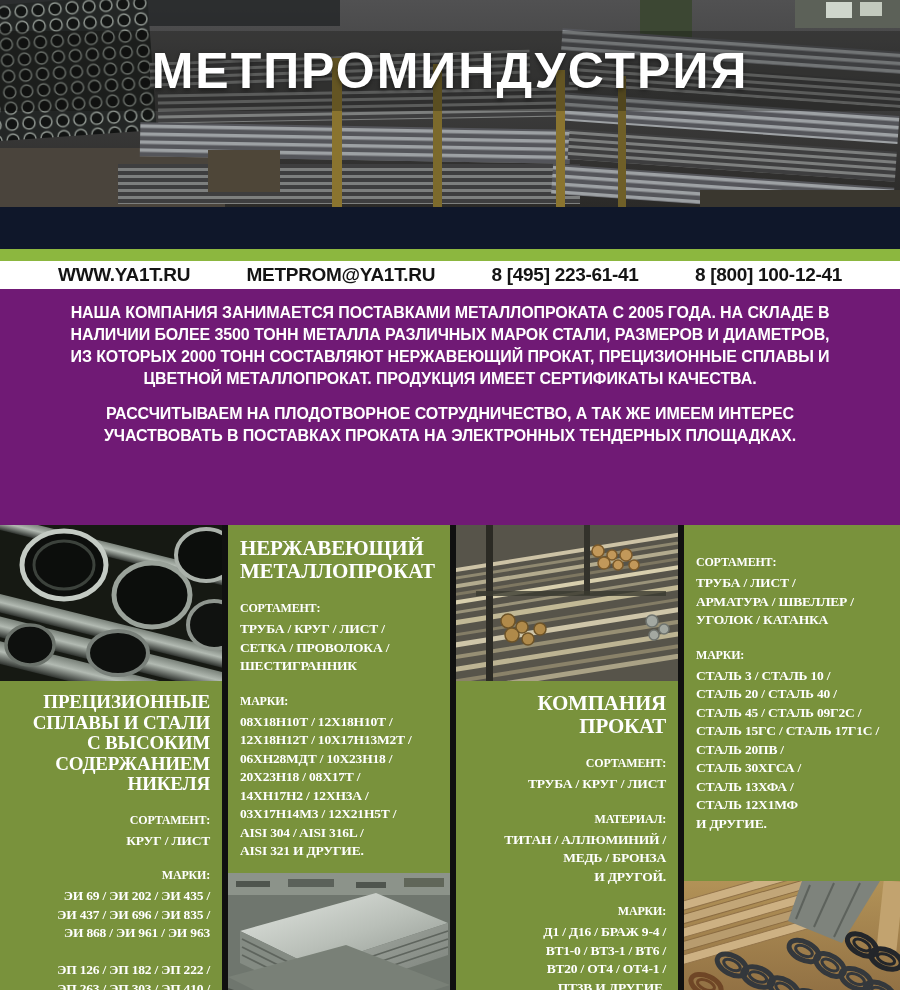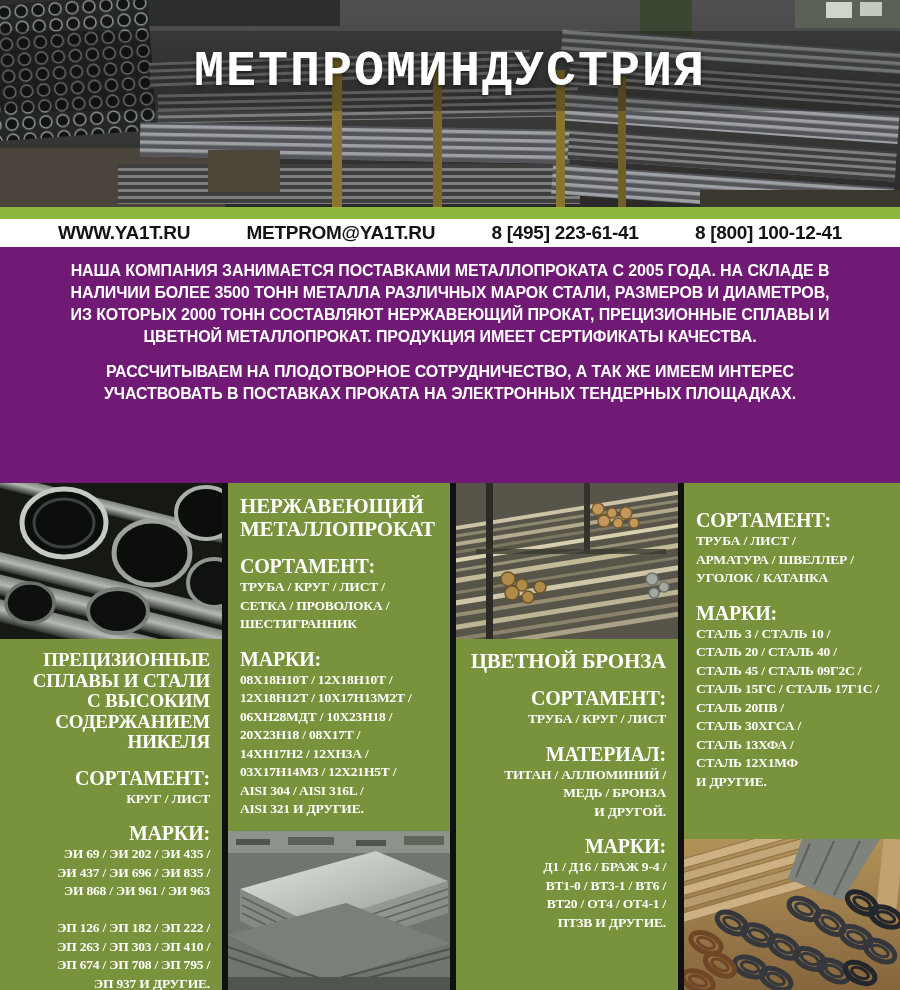--- a/index.html
+++ b/index.html
@@ -1,21 +1,21 @@
 <!DOCTYPE html>
 <html><head>
 <meta charset="utf-8">
 <style>
   * { box-sizing: border-box; }
   html,body { margin:0; padding:0; background:#ffffff; }
   body { font-family:"Liberation Sans","DejaVu Sans",sans-serif; }
   .page { position:relative; width:900px; height:990px; overflow:hidden; background:#79923C; }
 
   
-  .hero { position:relative; width:900px; height:207px; overflow:hidden; background:#0f172a;font-family:Liberation Mono, monospace; }
+  .hero { position:relative; width:900px; height:249px; overflow:hidden; background:#0f172a; }
   .hero svg { display:block; width:900px; height:207px; }
   .title-band { position:absolute; left:0; top:31px; width:100%; height:80px;
                 background:rgba(12,12,10,0.30); display:flex; align-items:center; justify-content:center; }
   .company-title { margin:0; color:#ffffff; font-weight:bold; font-size:50px; letter-spacing:2px;
                    text-shadow:0 2px 5px rgba(0,0,0,0.45); white-space:nowrap; }
 
   
   .green-stripe { height:12px; background:#8CB73F; }
   .contact-bar { height:28px; background:#ffffff; display:flex; align-items:center;
                  justify-content:space-between; padding:0 58px; }
@@ -35,21 +35,21 @@
   .pic svg { display:block; width:100%; height:100%; }
   .h156 { height:156px; } .h160 { height:160px; } .h152 { height:152px; }
   .t348 { height:348px; flex:none; } .t356 { height:356px; flex:none; }
   .txt { flex:1 1 auto; color:#ffffff; overflow:hidden;font-family:Liberation Serif, serif; }
   .txt.left  { padding:12px 6px 0 12px; text-align:left; }
   .txt.right { padding:11px 12px 0 8px; text-align:right; }
   .col-title { margin:0; font-weight:bold; font-size:21px; line-height:23px;
                letter-spacing:-0.2px; white-space:pre-line; }
   .col-title.small { font-size:19px; line-height:20.5px; }
   .sec { margin-top:15px; }
-  .label { margin:0; font-weight:bold; font-size:20px; line-height:20px; letter-spacing:-0.2px; }
+  .label { margin:0; font-weight:bold; font-size:12px; line-height:20px; letter-spacing:-0.2px; }
   .items { margin:2px 0 0; font-weight:bold; font-size:13.5px; line-height:18.5px;
            letter-spacing:-0.2px; white-space:pre-line; }
 </style>
 </head>
 <body>
 
 <div class="page">
 
   <header class="hero">
     <svg viewBox="0 0 900 207" preserveAspectRatio="none" aria-hidden="true">
@@ -275,21 +275,21 @@
               <circle cx="84" cy="104" r="6"></circle>
           </g>
           <g stroke="#6f746f" stroke-width="1.5" fill="#a3a8a1">
             <circle cx="196" cy="96" r="6"></circle>
               <circle cx="208" cy="104" r="5"></circle>
               <circle cx="198" cy="110" r="5"></circle>
           </g>
         </svg>
       </div>
       <div class="txt right">
-        <h2 class="col-title">ЦВЕТНОЙ БРОНЗА</h2>
+        <h2 class="col-title">КОМПАНИЯ ПРОКАТ</h2>
         <div class="sec">
           <h3 class="label">СОРТАМЕНТ:</h3>
           <p class="items">ТРУБА / КРУГ / ЛИСТ</p>
         </div>
         <div class="sec">
           <h3 class="label">МАТЕРИАЛ:</h3>
           <p class="items">ТИТАН / АЛЛЮМИНИЙ /
 МЕДЬ / БРОНЗА
 И ДРУГОЙ.</p>
         </div>

